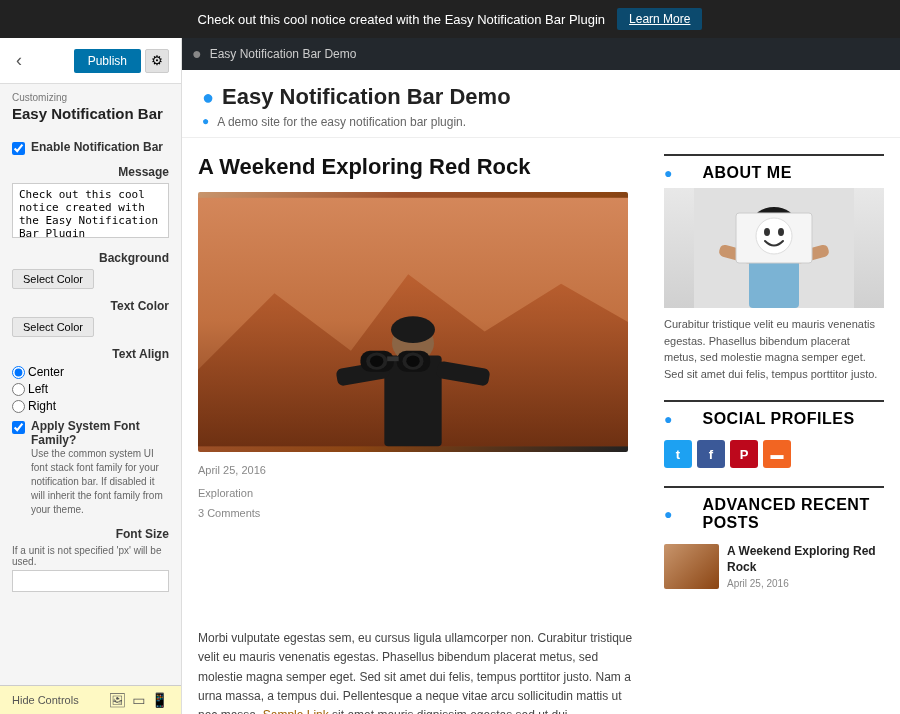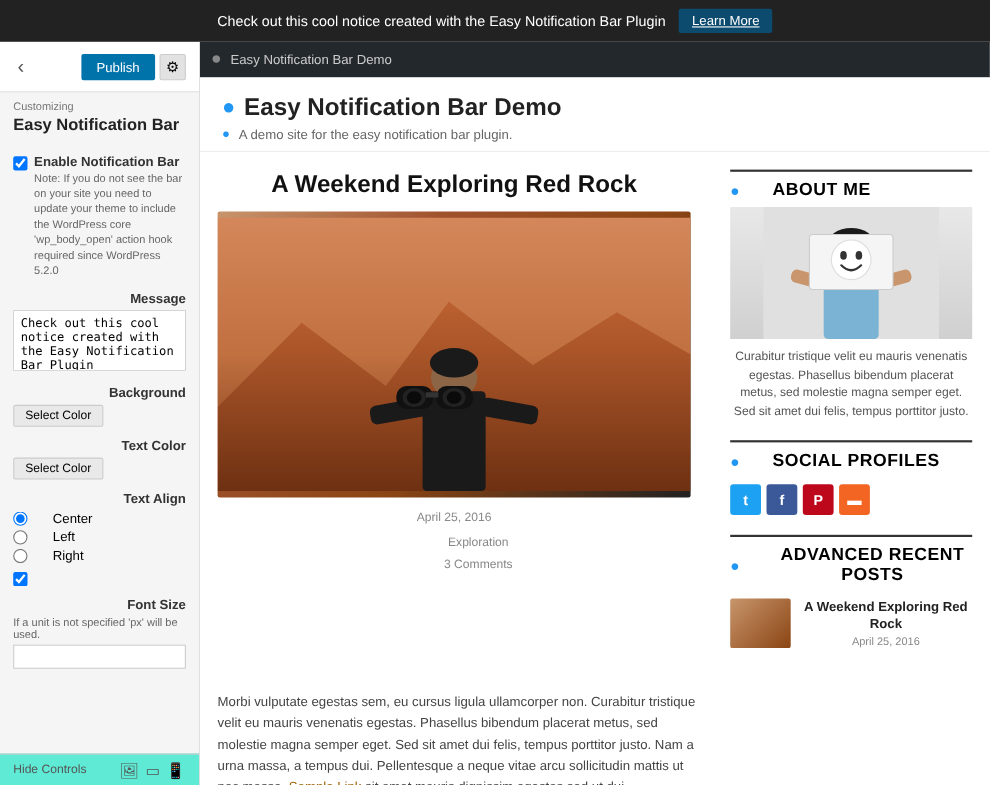--- a/index.html
+++ b/index.html
@@ -163,21 +163,21 @@
     .radio-group {
       display: flex;
       flex-direction: column;
       gap: 3px;
       margin: 4px 0;
     }
 
     .radio-row {
       display: flex;
       align-items: center;
-      gap: 23px;
+      gap: 3px;
       font-size: 12px;
     }
 
     .checkbox-row2 {
       display: flex;
       align-items: flex-start;
       gap: 6px;
       margin: 6px 0;
     }
 
@@ -201,21 +201,21 @@
       color: #666;
       margin-bottom: 3px;
     }
 
     .sidebar-footer {
       border-top: 1px solid #ccc;
       padding: 6px 12px;
       display: flex;
       align-items: center;
       justify-content: space-between;
-      background: #5eead4;
+      background: #fef9c3;
       flex-shrink: 0;
     }
 
     .hide-controls-link {
       font-size: 11px;
       color: #555;
       cursor: pointer;
       text-decoration: none;
     }
 
@@ -290,21 +290,20 @@
       font-size: 12px;
       color: #666;
       margin-top: 2px;
     }
 
     
     .content-grid {
       display: flex;
       gap: 16px;
       padding: 16px 16px 16px;
-      text-align: center;
     }
 
     .main-column {
       flex: 2;
       padding-right: 20px;
     }
 
     .sidebar-column {
       width: 220px;
       flex-shrink: 0;
@@ -333,21 +332,20 @@
     .post-meta {
       font-size: 11px;
       color: #888;
       margin-bottom: 8px;
     }
 
     .post-meta-tags {
       font-size: 11px;
       color: #888;
       line-height: 1.8;
-      margin-left: 44px;
     }
 
     .post-excerpt {
       font-size: 12px;
       color: #444;
       line-height: 1.6;
     }
 
     .post-excerpt a {
       color: #a16207;
@@ -479,21 +477,20 @@
     <div class="customizing-label">Customizing</div>
     <div class="sidebar-title">Easy Notification Bar</div>
 
     <div class="sidebar-content">
 
       
       <div class="checkbox-row">
         <input type="checkbox" checked="" style="">
         <div>
           <div class="checkbox-label">Enable Notification Bar</div>
-          <div class="note-text">Note: If you do not see the bar on your site you need to update your theme to include the WordPress core 'wp_body_open' action hook required since WordPress 5.2.0</div>
         </div>
       </div>
 
       
       <div class="field-label">Message</div>
       <textarea class="textarea-field" style="">Check out this cool notice created with the Easy Notification Bar Plugin</textarea>
 
       
       <div class="field-label">Background</div>
       <button class="color-btn">Select Color</button>
@@ -515,20 +512,24 @@
         </label>
         <label class="radio-row">
           <input type="radio" name="align" style="">
           <span>Right</span>
         </label>
       </div>
 
       
       <div class="checkbox-row2">
         <input type="checkbox" checked="" style="margin-top: 2px; flex-shrink: 0;">
+        <div>
+          <div class="checkbox-label">Apply System Font Family?</div>
+          <div class="small-note">Use the common system UI font stack font family for your notification bar. If disabled it will inherit the font family from your theme.</div>
+        </div>
       </div>
 
       
       <div class="field-label">Font Size</div>
       <div class="small-label">If a unit is not specified 'px' will be used.</div>
       <input type="text" class="text-input" style="">
 
       
       
       

